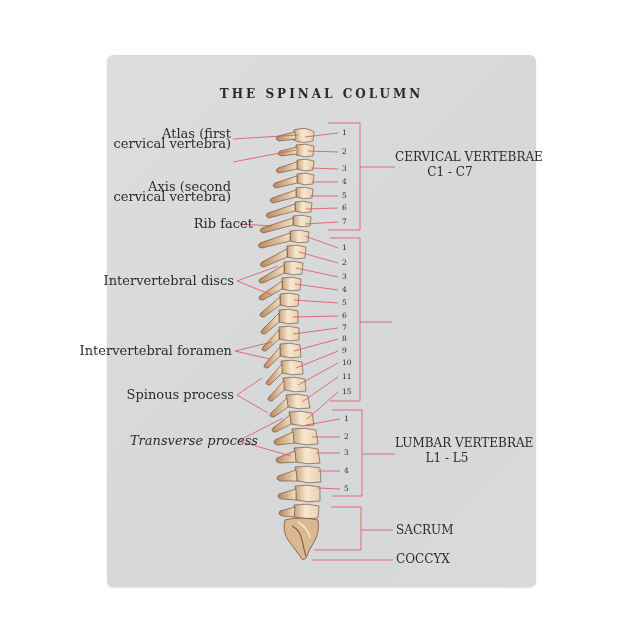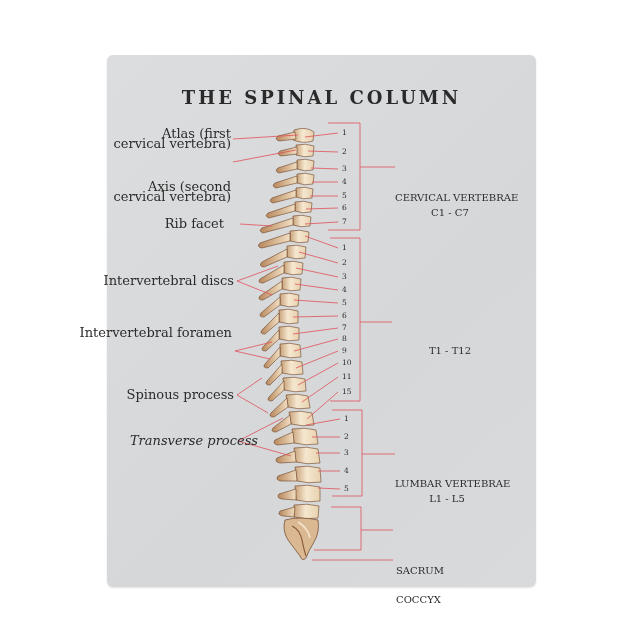--- a/index.html
+++ b/index.html
@@ -1,22 +1,22 @@
 <!DOCTYPE html>
 <html><head>
 <meta charset="utf-8">
 <style>
   html, body { margin: 0; padding: 0; }
   body { width: 644px; height: 644px; background: #ffffff; position: relative; overflow: hidden; font-family: "DejaVu Serif", serif; }
   .board { position: absolute; left: 107px; top: 55px; width: 429px; height: 532px; background: linear-gradient(135deg, #dcdddf 0%, #d6d7d9 60%, #d9dadc 100%); border-radius: 6px; box-shadow: 0 1px 2px rgba(0,0,0,0.12); }
-  .title { position: absolute; left: 107px; top: 87px; width: 429px; text-align: center; font-family: "DejaVu Serif", serif; font-weight: bold; font-size: 18px; letter-spacing: 3px; color: #2a2a2a; }
+  .title { position: absolute; left: 107px; top: 87px; width: 429px; text-align: center; font-family: "DejaVu Serif", serif; font-weight: bold; font-size: 12px; letter-spacing: 3px; color: #2a2a2a; }
   svg.art { position: absolute; left: 0; top: 0; }
   .lbl { position: absolute; font-family: "DejaVu Serif", serif; font-size: 13px; color: #2b2b2b; text-align: right; line-height: 10px; white-space: nowrap; }
   .num { position: absolute; font-family: "DejaVu Serif", serif; font-size: 7.5px; color: #2b2b2b; line-height: 9px; }
-  .grp { position: absolute; font-family: "DejaVu Serif", serif; font-size: 10px; color: #2b2b2b; text-align: center; line-height: 15px; white-space: nowrap; margin-top: 40px; }
+  .grp { position: absolute; font-family: "DejaVu Serif", serif; font-size: 12px; color: #2b2b2b; text-align: center; line-height: 15px; white-space: nowrap; }
 </style>
 </head>
 <body>
 
 <div class="board"></div>
 
 <div class="title">THE SPINAL COLUMN</div>
 
 <svg class="art" width="644" height="644" viewBox="0 0 644 644">
   <defs>
@@ -165,23 +165,23 @@
 </svg>
 
 <div class="lbl" style="right:413px; top:129px;">
   <div>Atlas (first</div>
   <div>cervical vertebra)</div>
 </div>
 <div class="lbl" style="right:413px; top:154px;margin-top:28px;">
   <div>Axis (second</div>
   <div>cervical vertebra)</div>
 </div>
-<div class="lbl" style="right:420px; top:219px;margin-left:46px;">Rib facet</div>
+<div class="lbl" style="right:391px; top:219px;margin-left:46px;">Rib facet</div>
 <div class="lbl" style="right:410px; top:276px;">Intervertebral discs</div>
-<div class="lbl" style="right:412px; top:328px;margin-left:38px;">Intervertebral foramen</div>
+<div class="lbl" style="right:412px; top:346px;margin-left:38px;">Intervertebral foramen</div>
 <div class="lbl" style="right:410px; top:390px;">Spinous process</div>
 <div class="lbl" style="right:386px; top:436px;font-style:italic;">Transverse process</div>
 
 <div class="num" style="left:342px; top:128px;">1</div>
 <div class="num" style="left:342px; top:147px;">2</div>
 <div class="num" style="left:342px; top:164px;">3</div>
 <div class="num" style="left:342px; top:177px;">4</div>
 <div class="num" style="left:342px; top:191px;">5</div>
 <div class="num" style="left:342px; top:203px;">6</div>
 <div class="num" style="left:342px; top:217px;">7</div>
@@ -203,20 +203,19 @@
 <div class="num" style="left:344px; top:432px;">2</div>
 <div class="num" style="left:344px; top:448px;">3</div>
 <div class="num" style="left:344px; top:466px;">4</div>
 <div class="num" style="left:344px; top:484px;">5</div>
 
 <div class="grp" style="left:395px; top:150px; width:110px;">
   <div>CERVICAL VERTEBRAE</div>
   <div>C1 - C7</div>
 </div>
 <div class="grp" style="left:394px; top:303px; width:112px;">
-  <div>T1 - T12</div>
 </div>
 <div class="grp" style="left:395px; top:436px; width:104px;">
   <div>LUMBAR VERTEBRAE</div>
   <div>L1 - L5</div>
 </div>
 <div class="grp" style="left:396px; top:523px; text-align:left;">SACRUM</div>
 <div class="grp" style="left:396px; top:552px; text-align:center;">COCCYX</div>
 
 </body></html>

